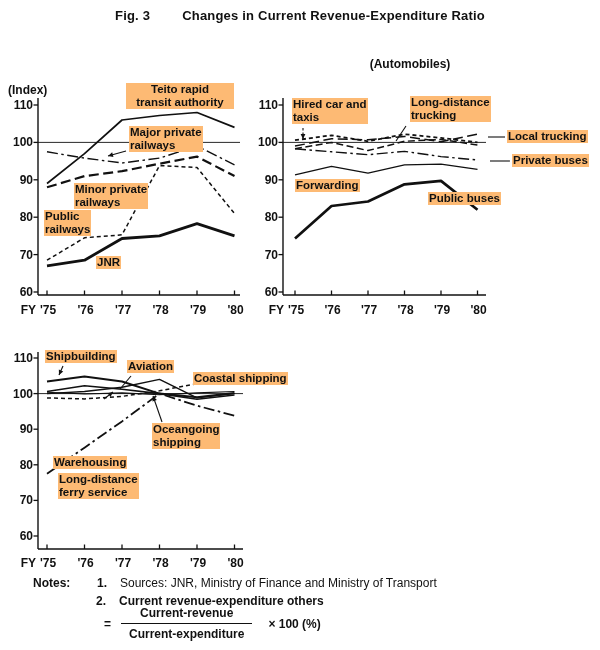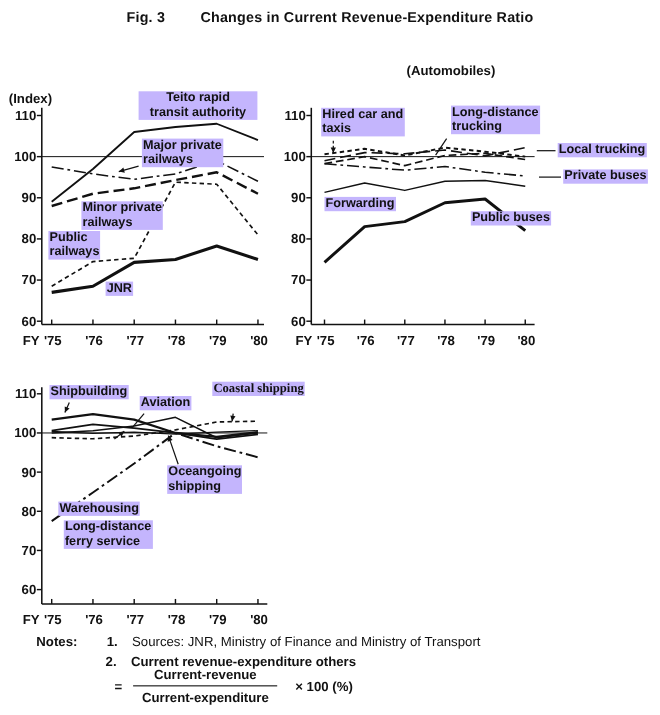--- a/index.html
+++ b/index.html
@@ -9,35 +9,35 @@
              font-size:13px;font-weight:700;letter-spacing:.2px;}
   .fig-title .fig-no{margin-right:32px;}
   .subtitle{position:absolute;font-size:12px;font-weight:700;text-align:center;}
   .sub-railways{left:38px;top:57px;width:240px;}
   .sub-autos{left:300px;top:57px;width:220px;}
   .sub-shipping{left:38px;top:338px;width:200px;}
   .index-label{position:absolute;left:8px;top:83px;font-size:12px;font-weight:700;}
   svg.canvas{position:absolute;left:0;top:0;}
   svg.canvas text{font-family:"Liberation Sans",sans-serif;font-size:12px;font-weight:700;fill:#111;}
   .lbl{position:absolute;font-size:11.5px;line-height:1.15;font-weight:700;color:#111;
-       background:#c4b5fd;white-space:pre-line;padding:0 1px;}
+       background:#fdba74;white-space:pre-line;padding:0 1px;}
   .lbl-teito{left:126px;top:83px;width:106px;text-align:center;}
   .lbl-major{left:129px;top:126px;}
   .lbl-minor{left:74px;top:183px;}
   .lbl-pubrail{left:44px;top:210px;}
   .lbl-jnr{left:96px;top:256px;}
   .lbl-hired{left:292px;top:98px;}
   .lbl-ldt{left:410px;top:96px;}
   .lbl-local{left:507px;top:130px;}
   .lbl-pvtbus{left:512px;top:154px;}
   .lbl-fwd{left:295px;top:179px;}
   .lbl-pubbus{left:428px;top:192px;}
   .lbl-shipb{left:45px;top:350px;}
   .lbl-avia{left:127px;top:360px;}
-  .lbl-coast{left:193px;top:347px;font-family:Liberation Serif, serif;}
+  .lbl-coast{left:193px;top:372px;}
   .lbl-wareh{left:53px;top:408px;margin-top:48px;}
   .lbl-ocean{left:152px;top:423px;}
   .lbl-ferry{left:58px;top:473px;}
   .notes{position:absolute;left:0;top:0;width:600px;font-size:12px;font-weight:700;}
   .notes span{position:absolute;white-space:nowrap;}
   .n-head{left:33px;top:576px;}
   .n1-num{left:97px;top:576px;}
   .n1-txt{left:120px;top:576px;font-weight:400;}
   .n2-num{left:96px;top:594px;}
   .n2-txt{left:119px;top:594px;}

